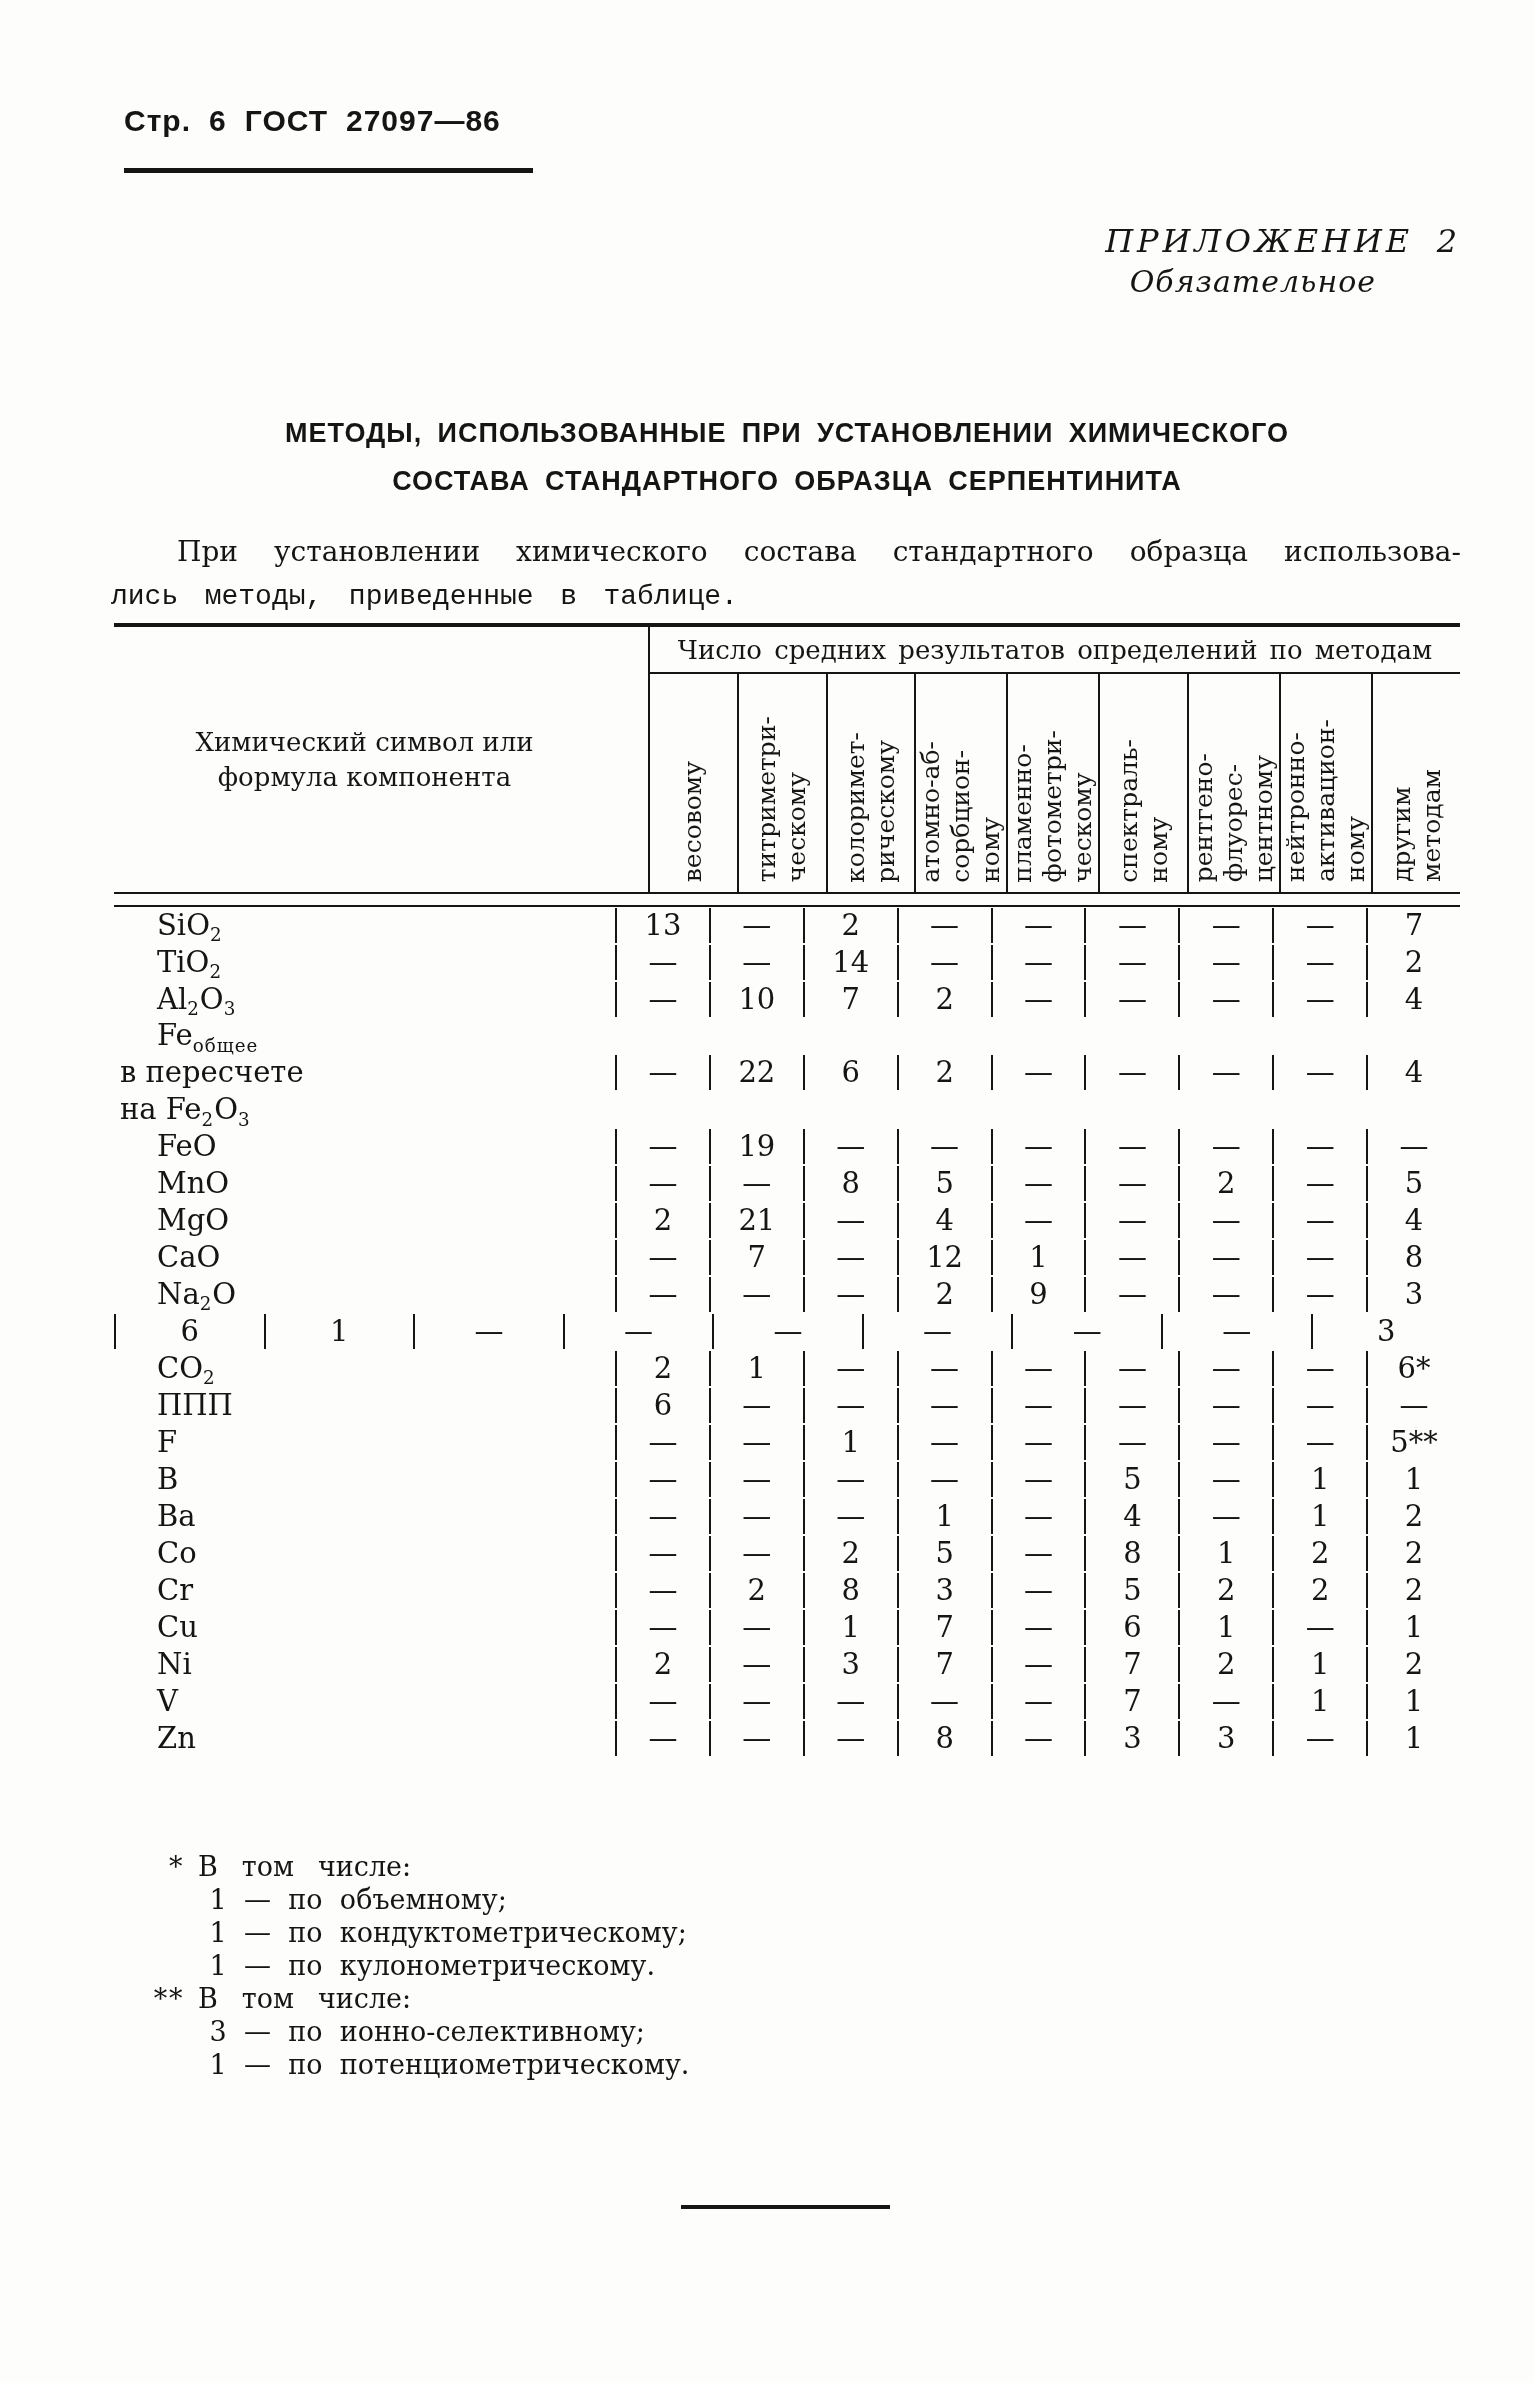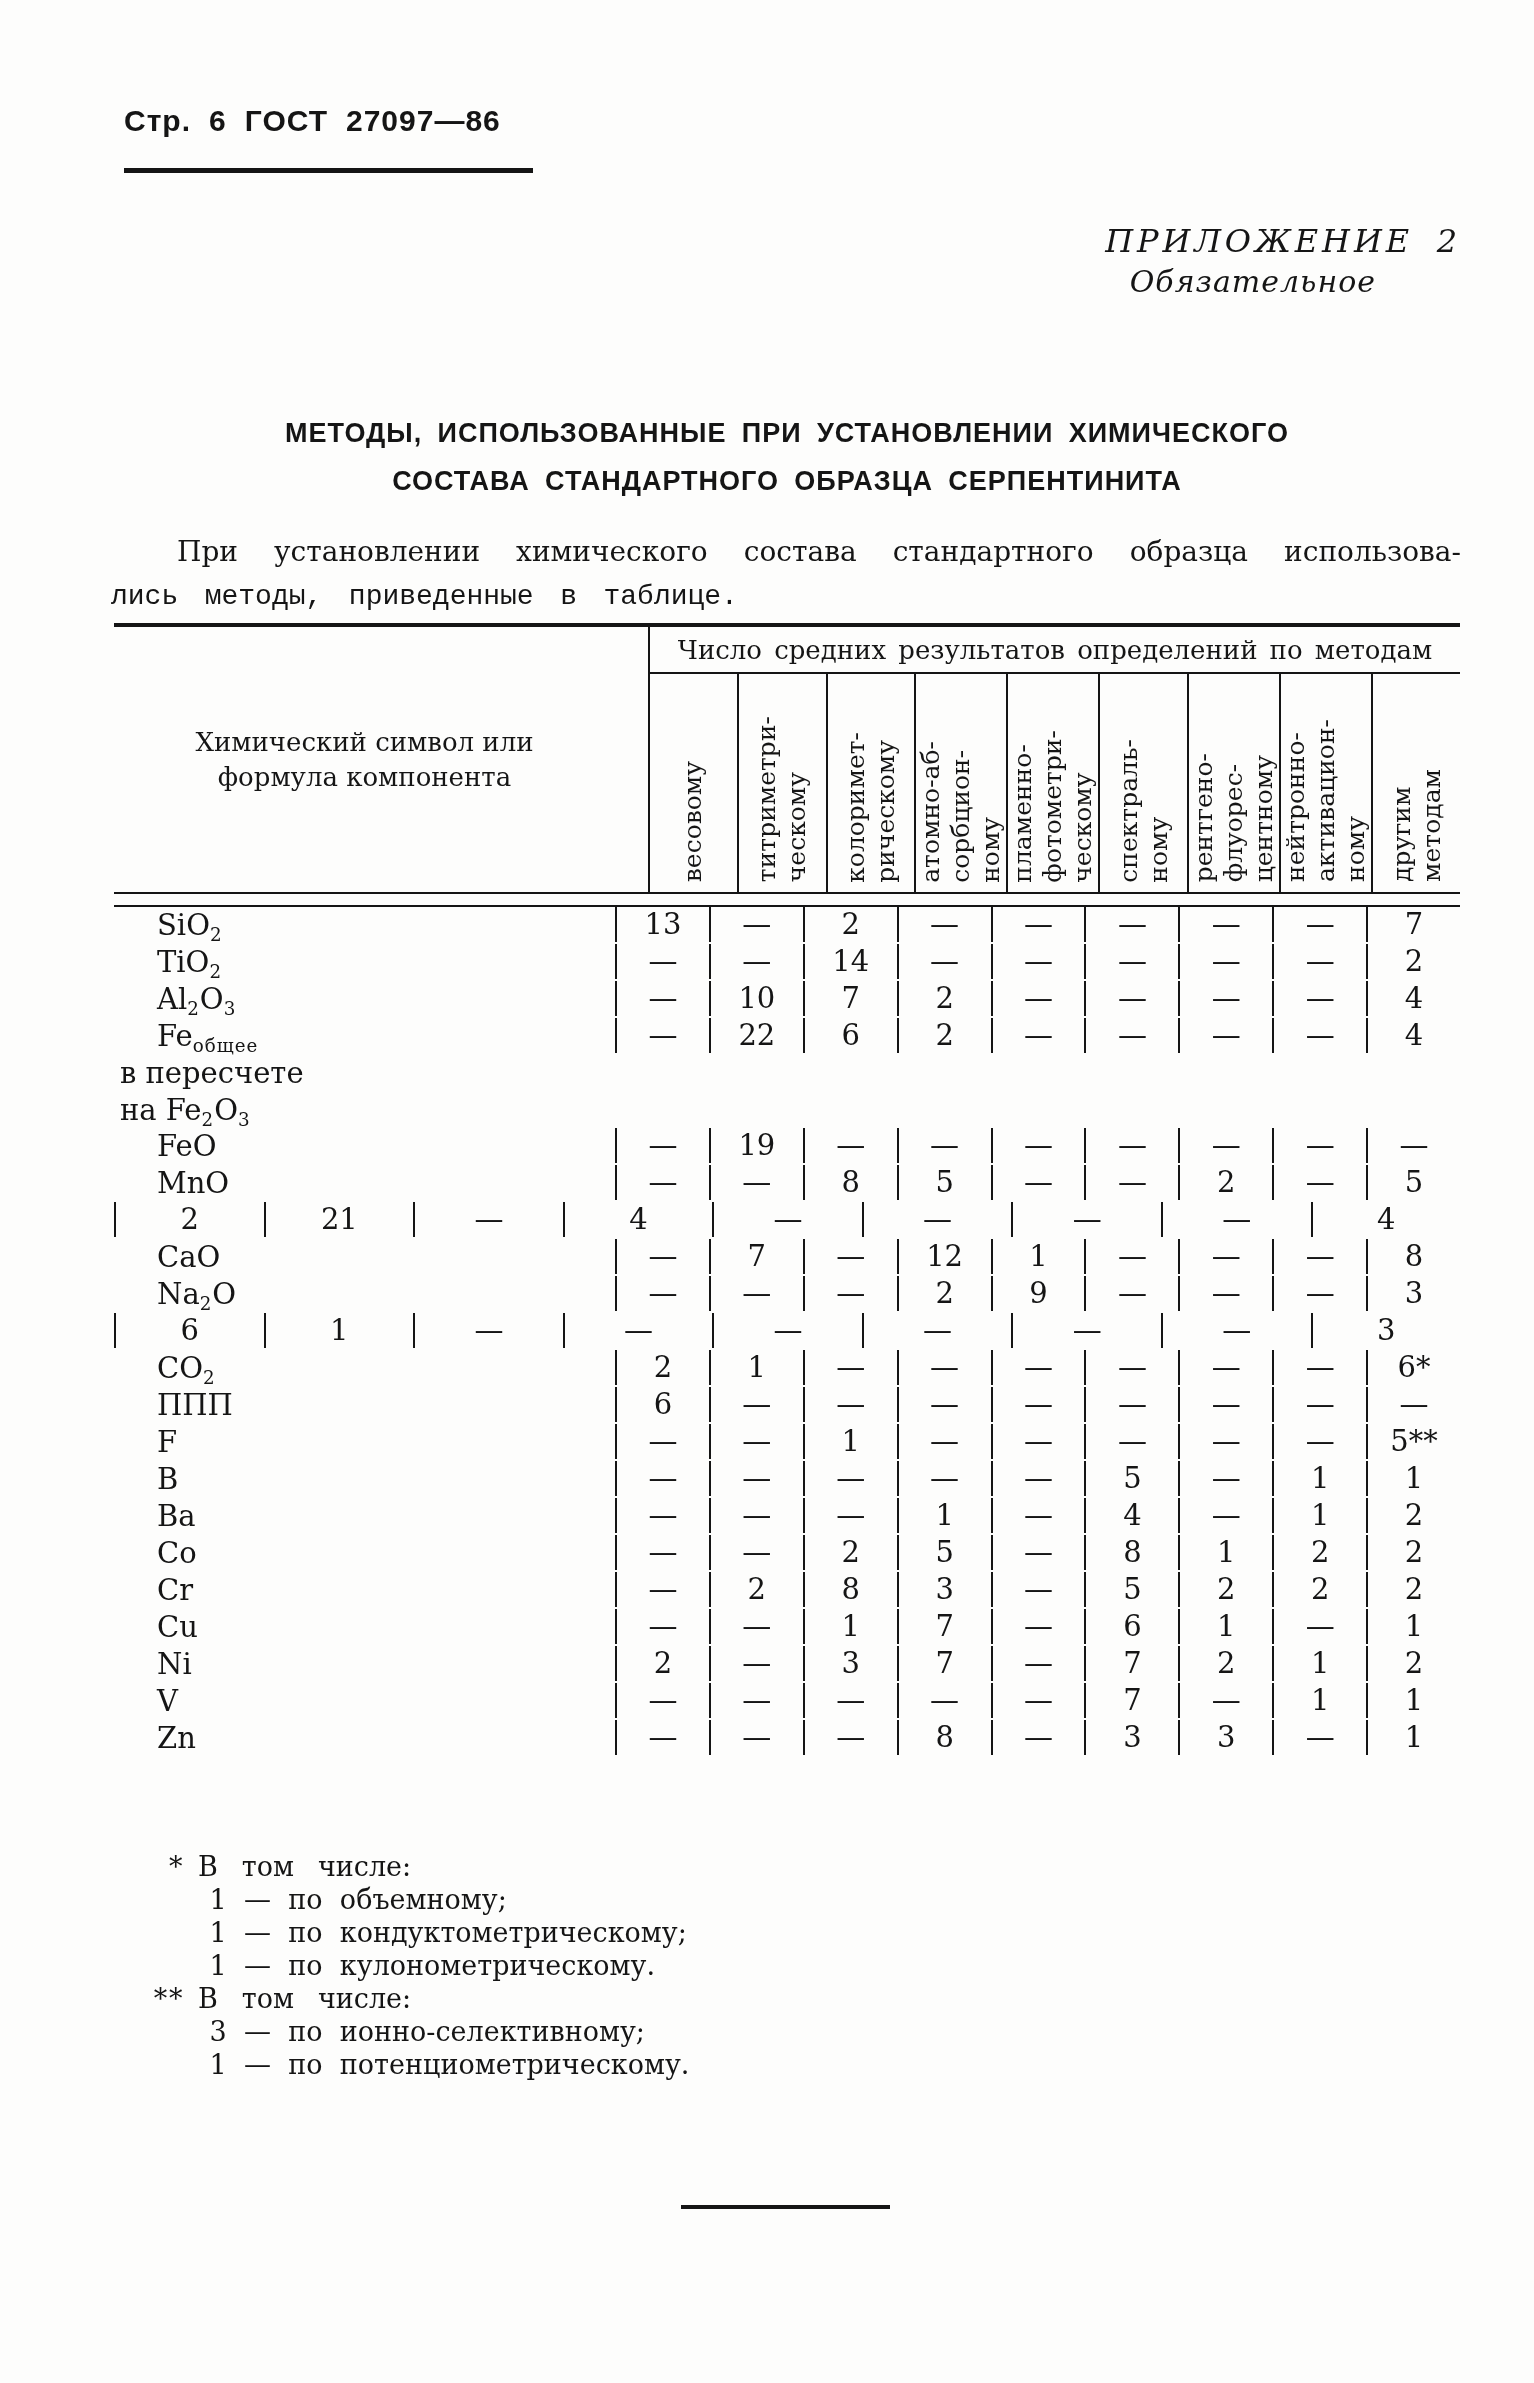--- a/index.html
+++ b/index.html
@@ -44,21 +44,21 @@
   }
   .th-cols{display:flex;height:218px;}
   .th-col{flex:1;display:flex;align-items:flex-end;justify-content:center;padding-bottom:9.7px;}
   .th-col + .th-col{border-left:2.9px solid #151515;}
   .th-col span{
     writing-mode:vertical-rl;transform:rotate(180deg);
     font-size:25px;line-height:30px;white-space:pre-line;text-align:left;
   }
   .dbl-rule{height:10.6px;border-top:2.9px solid #151515;border-bottom:2.9px solid #151515;}
   .tbody{}
-  .t-row{display:flex;align-items:flex-start;height:37px;}
+  .t-row{display:flex;align-items:center;height:37px;}
   .t-row.tall{height:110px;}
   .t-label{width:501px;flex:none;padding-left:43px;box-sizing:border-box;font-size:29px;}
   .t-label-line{height:37px;line-height:37px;white-space:nowrap;}
   .t-label-line.outdent{margin-left:-37px;}
   .t-cell{
     flex:1;border-left:2.9px solid #151515;
     display:flex;align-items:center;justify-content:center;
     font-size:29px;line-height:35px;
   }
   .t-row.tall .t-cell{align-items:flex-end;}
@@ -226,20 +226,23 @@
         <div class="t-cell">—</div>
         <div class="t-cell">8</div>
         <div class="t-cell">5</div>
         <div class="t-cell">—</div>
         <div class="t-cell">—</div>
         <div class="t-cell">2</div>
         <div class="t-cell">—</div>
         <div class="t-cell">5</div>
       </div>
       <div class="t-row">
+        <div class="t-label">
+          <div class="t-label-line"><span>MgO</span></div>
+        </div>
         <div class="t-cell">2</div>
         <div class="t-cell">21</div>
         <div class="t-cell">—</div>
         <div class="t-cell">4</div>
         <div class="t-cell">—</div>
         <div class="t-cell">—</div>
         <div class="t-cell">—</div>
         <div class="t-cell">—</div>
         <div class="t-cell">4</div>
       </div>

